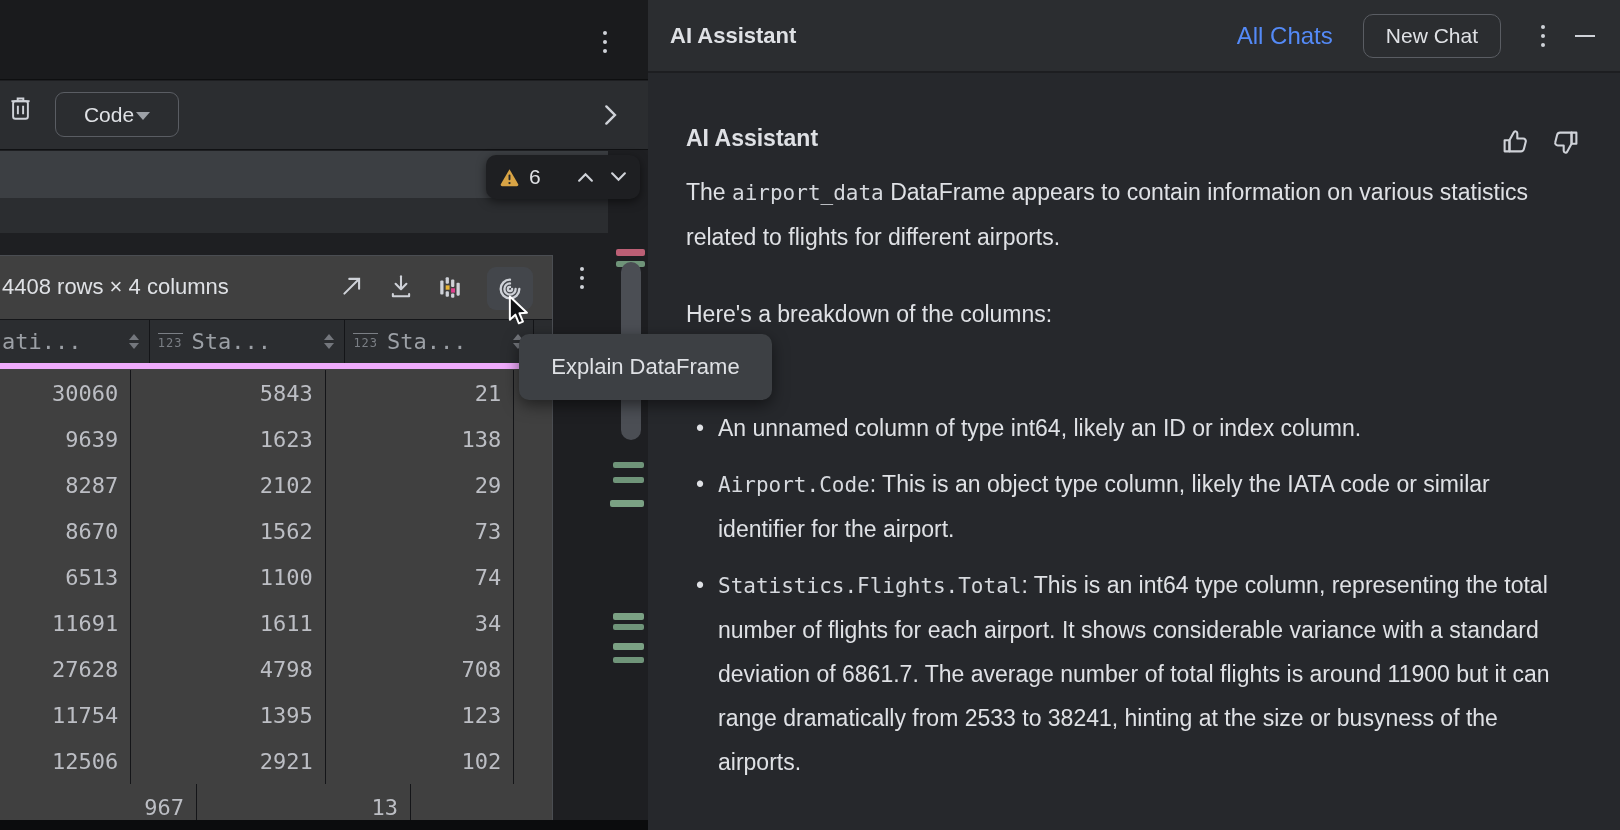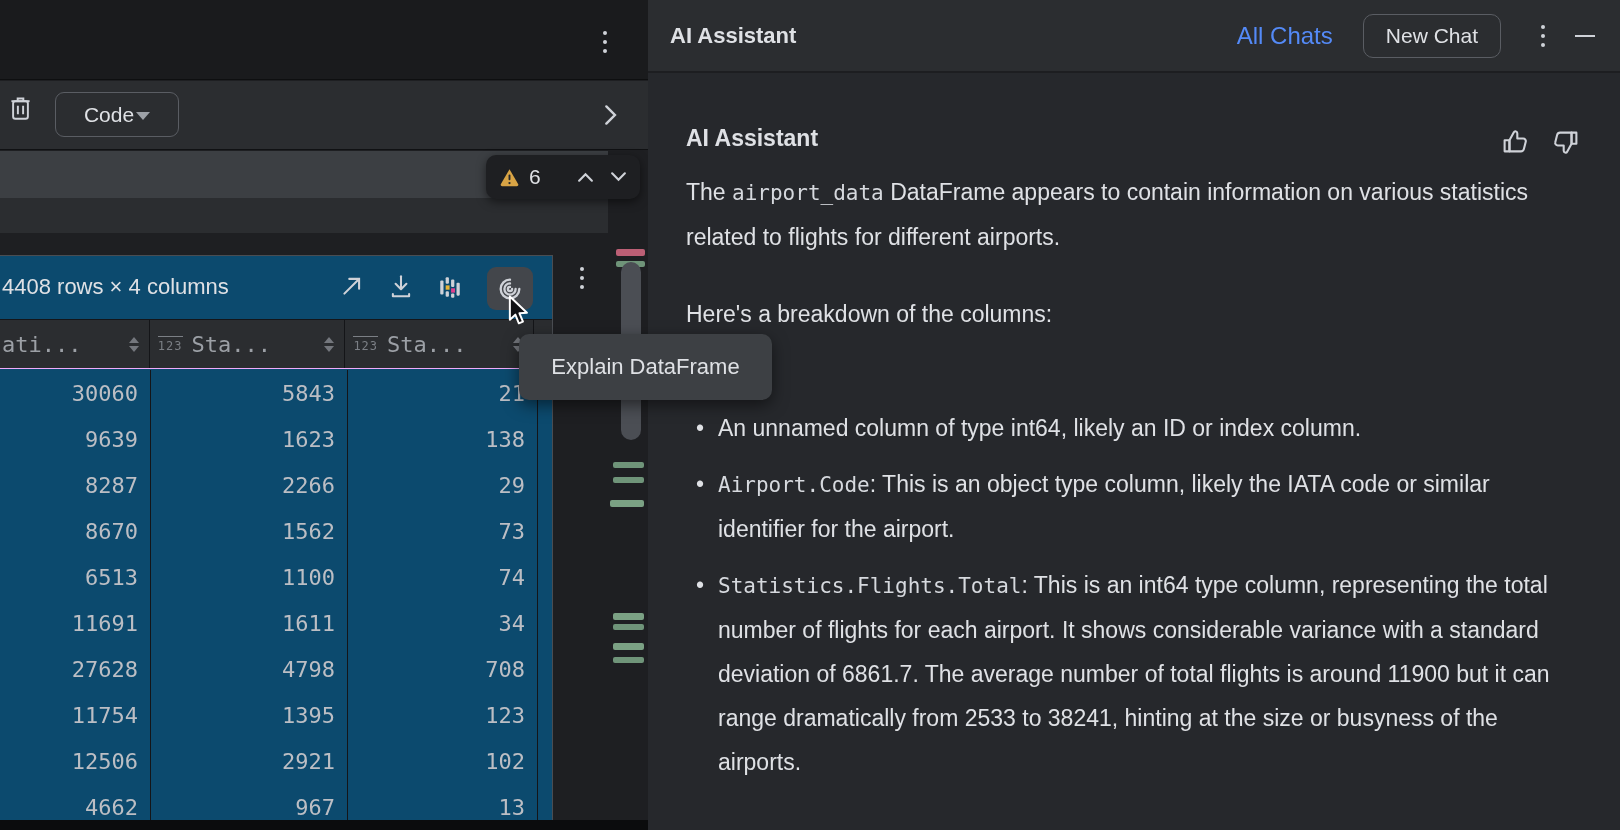--- a/index.html
+++ b/index.html
@@ -24,35 +24,35 @@
   .band1 { position:absolute; left:0; top:151px; width:608px; height:47px; background:#3c3f43; }
   .band2 { position:absolute; left:0; top:198px; width:608px; height:35px; background:#2b2d30; }
 
   .warn-badge { position:absolute; left:486px; top:155px; width:154px; height:44px; background:#1e1f22; border-radius:10px;
                 box-shadow:0 3px 10px rgba(0,0,0,.5); display:flex; align-items:center; padding:0 13px; }
   .warn-count { color:#dfe1e5; font-size:21px; margin-left:9px; }
   .warn-badge .chev { margin-left:auto; }
   .warn-badge .chev + .chev { margin-left:16px; }
 
   
-  .df-frame { position:absolute; left:0; top:255px; width:553px; height:575px; border-top:1px solid #4a4d52; border-right:1px solid #4a4d52; background:#0c4a6e; }
+  .df-frame { position:absolute; left:0; top:255px; width:553px; height:575px; border-top:1px solid #4a4d52; border-right:1px solid #4a4d52; background:#404040; }
   .df-summary { position:absolute; left:2px; top:18px; color:#dfe1e5; font-size:22px; }
   .df-ic { position:absolute; top:18px; }
   .ic-pop { left:340px; } .ic-dl { left:388px; } .ic-chart { left:438px; }
   .ai-btn { position:absolute; left:487px; top:11px; width:46px; height:43px; background:#43464b; border-radius:9px; display:flex; align-items:center; justify-content:center; }
-  .df-header { position:absolute; left:0; top:63px; width:552px; height:50px; background:#2b2d30; border-top:1px solid #151619; border-bottom:1px solid #f0abfc; display:flex; }
+  .df-header { position:absolute; left:0; top:63px; width:552px; height:50px; background:#2b2d30; border-top:1px solid #151619; border-bottom:6px solid #f0abfc; display:flex; }
   .h-cell { display:flex; align-items:center; border-right:1px solid #141518; background:#2b2d30; height:100%;
             font-family:"DejaVu Sans Mono", monospace; font-size:22px; color:#9ca0a6; padding:0 10px 0 8px; }
   .h-cell:first-child { padding-left:2px; }
   .badge123 { font-family:"DejaVu Sans Mono", monospace; font-size:12px; color:#7b7f85; border-top:1px solid #7b7f85; padding-top:2px; margin-right:9px; letter-spacing:1px; }
   .sort { margin-left:auto; display:flex; flex-direction:column; gap:3px; align-items:center; }
   .sort .up { width:0; height:0; border-left:5px solid transparent; border-right:5px solid transparent; border-bottom:6px solid #74777d; }
   .sort .dn { width:0; height:0; border-left:5px solid transparent; border-right:5px solid transparent; border-top:6px solid #74777d; }
   .df-rows { position:absolute; left:0; top:114px; width:552px; }
-  .df-row { display:flex; height:46px; }
+  .df-row { display:flex; height:46px;gap:24px; }
   .d-cell { border-right:1px solid #141518; height:100%; display:flex; align-items:center; justify-content:flex-end;
             font-family:"DejaVu Sans Mono", monospace; font-size:22px; color:#bcbec4; padding-right:12px; }
   .cw0 { width:151px; } .cw1 { width:197px; } .cw2 { width:190px; } .cw3 { width:14px; border-right:none; }
 
   .df-kebab { position:absolute; left:580px; top:267px; }
   .df-kebab i { width:4px; height:4px; }
 
   
   .mark { position:absolute; border-radius:2px; }
   .sb-thumb { position:absolute; left:621px; top:262px; width:20px; height:178px; background:#4b4e54; border-radius:10px; }
@@ -211,21 +211,21 @@
           <div class="d-cell cw3"></div>
         </div>
         <div class="df-row">
           <div class="d-cell cw0">9639</div>
           <div class="d-cell cw1">1623</div>
           <div class="d-cell cw2">138</div>
           <div class="d-cell cw3"></div>
         </div>
         <div class="df-row">
           <div class="d-cell cw0">8287</div>
-          <div class="d-cell cw1">2266</div>
+          <div class="d-cell cw1">2102</div>
           <div class="d-cell cw2">29</div>
           <div class="d-cell cw3"></div>
         </div>
         <div class="df-row">
           <div class="d-cell cw0">8670</div>
           <div class="d-cell cw1">1562</div>
           <div class="d-cell cw2">73</div>
           <div class="d-cell cw3"></div>
         </div>
         <div class="df-row">
@@ -252,21 +252,20 @@
           <div class="d-cell cw2">123</div>
           <div class="d-cell cw3"></div>
         </div>
         <div class="df-row">
           <div class="d-cell cw0">12506</div>
           <div class="d-cell cw1">2921</div>
           <div class="d-cell cw2">102</div>
           <div class="d-cell cw3"></div>
         </div>
         <div class="df-row">
-          <div class="d-cell cw0">4662</div>
           <div class="d-cell cw1">967</div>
           <div class="d-cell cw2">13</div>
           <div class="d-cell cw3"></div>
         </div>
       </div>
   </div>
 
   <div class="kebab df-kebab">
       <i></i>
       <i></i>

